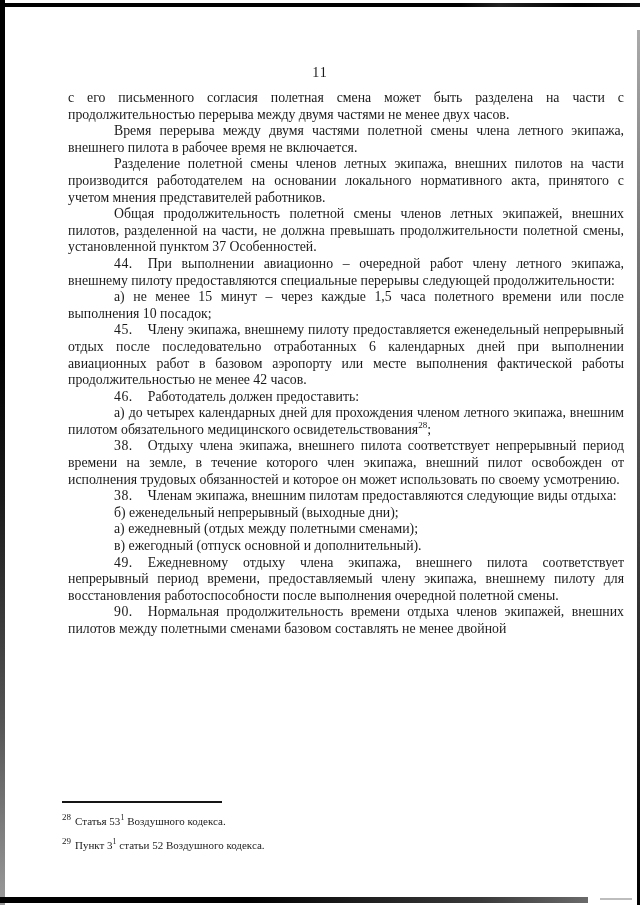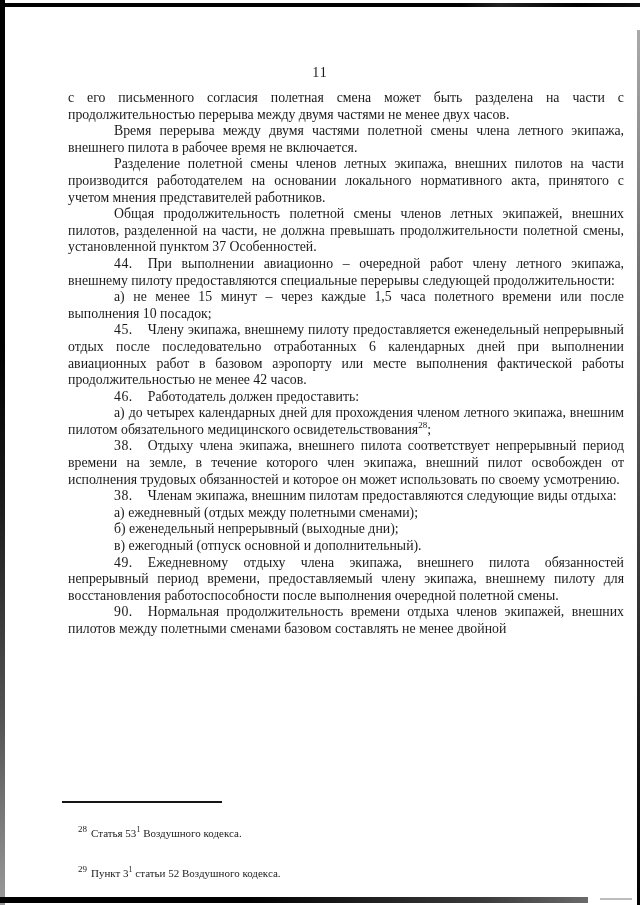--- a/index.html
+++ b/index.html
@@ -46,21 +46,21 @@
   .pnum { letter-spacing: 0.5px; }
   .tab { display: inline-block; width: 15px; }
   sup.fnref { font-size: 9px; line-height: 0; vertical-align: super; }
   .footnotes {
     position: absolute; left: 62px; top: 801px; width: 540px;
     font-size: 11px; line-height: 20.5px;
   }
   .fn-sep {
     width: 160px; height: 0; border-top: 2px solid #151515; margin-bottom: 4px;
   }
-  .footnote { margin: 16px; }
+  .footnote { margin: 0; }
   .footnote .fn-marker { font-size: 9px; vertical-align: super; margin-right: 4px; }
   .footnote sup.fn-inner { font-size: 8px; vertical-align: super; line-height: 0; }
 </style>
 </head>
 <body>
 
 <div class="page">
   <div class="edge-top"></div>
   <div class="edge-left"></div>
   <div class="edge-right"></div>
@@ -74,24 +74,24 @@
       <p class=""><span>Время перерыва между двумя частями полетной смены члена летного экипажа, внешнего пилота в рабочее время не включается.</span></p>
       <p class=""><span>Разделение полетной смены членов летных экипажа, внешних пилотов на части производится работодателем на основании локального нормативного акта, принятого с учетом мнения представителей работников.</span></p>
       <p class=""><span>Общая продолжительность полетной смены членов летных экипажей, внешних пилотов, разделенной на части, не должна превышать продолжительности полетной смены, установленной пунктом 37 Особенностей.</span></p>
       <p class=""><span class="pnum">44.</span><span class="tab"></span><span>При выполнении авиационно – очередной работ члену летного экипажа, внешнему пилоту предоставляются специальные перерывы следующей продолжительности:</span></p>
       <p class=""><span>а) не менее 15 минут – через каждые 1,5 часа полетного времени или после выполнения 10 посадок;</span></p>
       <p class=""><span class="pnum">45.</span><span class="tab"></span><span>Члену экипажа, внешнему пилоту предоставляется еженедельный непрерывный отдых после последовательно отработанных 6 календарных дней при выполнении авиационных работ в базовом аэропорту или месте выполнения фактической работы продолжительностью не менее 42 часов.</span></p>
       <p class=""><span class="pnum">46.</span><span class="tab"></span><span>Работодатель должен предоставить:</span></p>
       <p class=""><span>а) до четырех календарных дней для прохождения членом летного экипажа, внешним пилотом обязательного медицинского освидетельствования</span><sup class="fnref">28</sup><span>;</span></p>
       <p class=""><span class="pnum">38.</span><span class="tab"></span><span>Отдыху члена экипажа, внешнего пилота соответствует непрерывный период времени на земле, в течение которого член экипажа, внешний пилот освобожден от исполнения трудовых обязанностей и которое он может использовать по своему усмотрению.</span></p>
       <p class=""><span class="pnum">38.</span><span class="tab"></span><span>Членам экипажа, внешним пилотам предоставляются следующие виды отдыха:</span></p>
+      <p class=""><span>б) еженедельный непрерывный (выходные дни);</span></p>
       <p class=""><span>а) ежедневный (отдых между полетными сменами);</span></p>
-      <p class=""><span>б) еженедельный непрерывный (выходные дни);</span></p>
       <p class=""><span>в) ежегодный (отпуск основной и дополнительный).</span></p>
-      <p class=""><span class="pnum">49.</span><span class="tab"></span><span>Ежедневному отдыху члена экипажа, внешнего пилота обязанностей непрерывный период времени, предоставляемый члену экипажа, внешнему пилоту для восстановления работоспособности после выполнения очередной полетной смены.</span></p>
+      <p class=""><span class="pnum">49.</span><span class="tab"></span><span>Ежедневному отдыху члена экипажа, внешнего пилота соответствует непрерывный период времени, предоставляемый члену экипажа, внешнему пилоту для восстановления работоспособности после выполнения очередной полетной смены.</span></p>
       <p class=""><span class="pnum">90.</span><span class="tab"></span><span>Нормальная продолжительность времени отдыха членов экипажей, внешних пилотов между полетными сменами базовом составлять не менее двойной</span></p>
     </div>
 
   <div class="footnotes">
     <div class="fn-sep"></div>
     <div id="footnote-list">
         <p class="footnote"><span class="fn-marker">28</span><span>Статья 53</span><sup class="fn-inner">1</sup><span> Воздушного кодекса.</span></p>
         <p class="footnote"><span class="fn-marker">29</span><span>Пункт 3</span><sup class="fn-inner">1</sup><span> статьи 52 Воздушного кодекса.</span></p>
       </div>
   </div>

